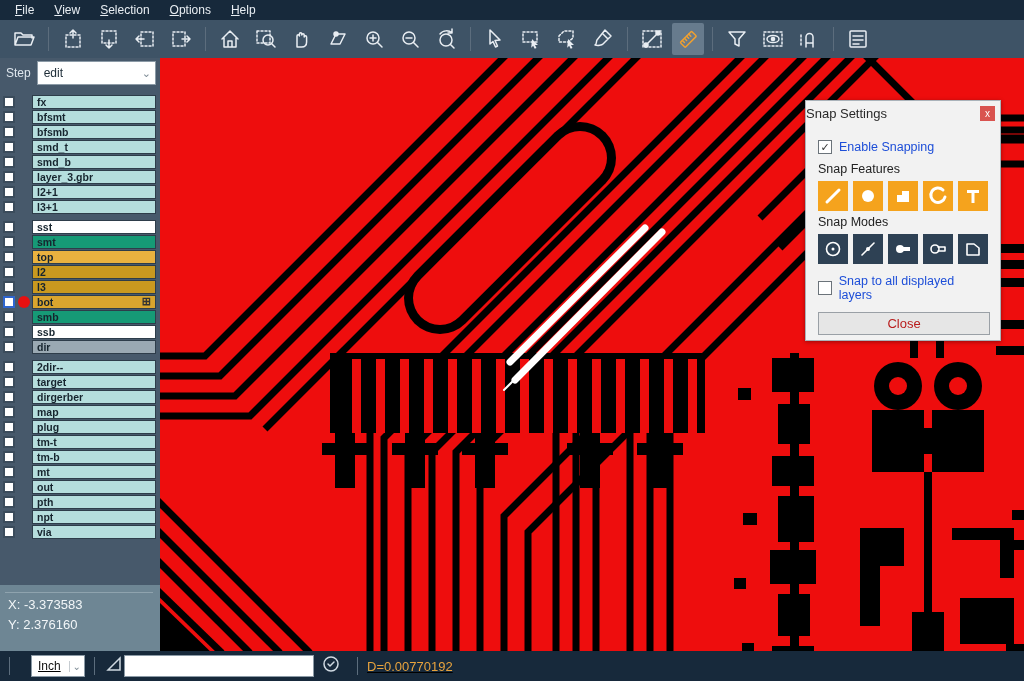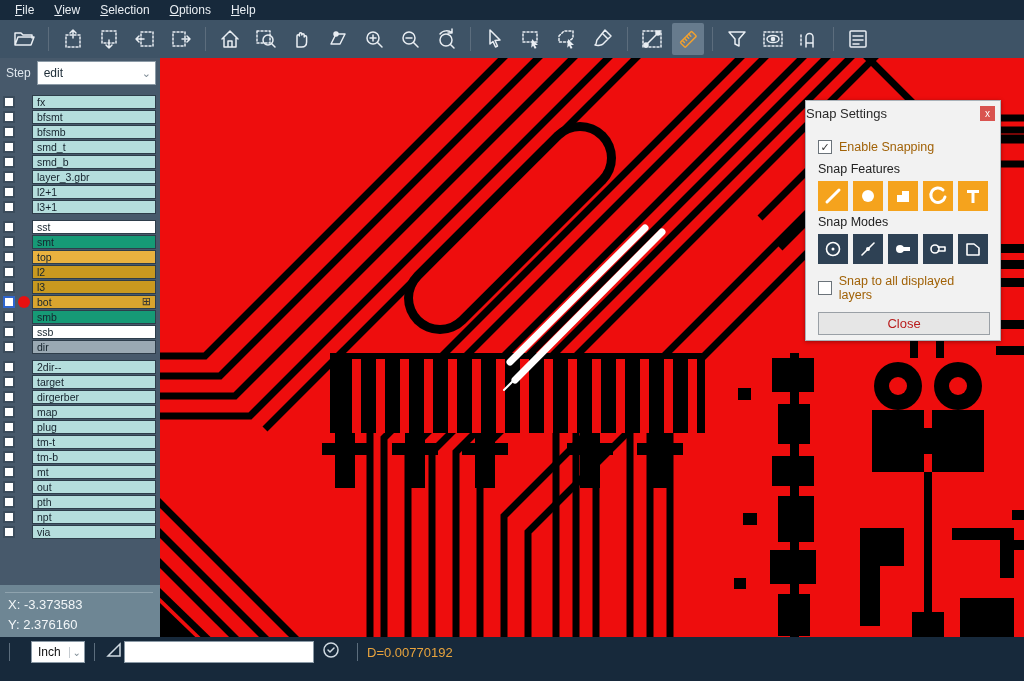--- a/index.html
+++ b/index.html
@@ -32,21 +32,21 @@
   #step-select .chev { position:absolute; right:4px; color:#7d8b95; font-size:11px; }
 
   #layer-list { padding-top:6px; }
   .lgroup { margin-bottom:5px; }
   .lrow { display:flex; align-items:center; height:15px; }
   .cb { width:12px; height:12px; background:#fff; border:2px solid #3b4c5c; margin-left:3px; flex:none; }
   .lrow.sel .cb { border-color:#2f66d0; }
   .dotzone { width:17px; height:13px; flex:none; display:flex; align-items:center; justify-content:center; }
   .reddot { width:12px; height:12px; border-radius:50%; background:#e81010; }
   .llabel { width:124px; height:14px; font-size:10.5px; color:#16242e; padding:0 4px 0 4px;
-    display:flex; align-items:center; border:1px solid #2e3d4a; }
+    display:flex; align-items:center; border:1px solid #2e3d4a;font-weight:bold; }
   .llabel .badge { margin-left:auto; font-size:11px; color:#333; line-height:1; }
   .c-cyan  { background:#b5dedd; }
   .c-white { background:#ffffff;text-align:center; }
   .c-green { background:#169a76; }
   .c-amber { background:#eab23f; }
   .c-gold  { background:#c9991f; }
   .c-amber2{ background:#d9a52e;align-items:center; }
   .c-gray  { background:#9aa9b3; }
 
   #coord-panel { position:absolute; left:0; top:527px; width:160px; height:66px;
@@ -62,33 +62,33 @@
   #snap-dialog { position:absolute; left:805px; top:100px; width:196px; height:241px;
     background:#f2f2f2; border:1px solid #aab3ba; box-shadow:0 1px 4px rgba(0,0,0,.35); }
   #snap-title-bar { height:25px; display:flex; align-items:center; padding:0 5px 0 0; }
   #snap-title { font-size:13px; color:#2a2a2a; flex:1; }
   #snap-close { width:15px; height:15px; background:#d9534f; color:#fff; font-size:10px;
     display:flex; align-items:center; justify-content:center; line-height:1; }
   #snap-body { padding:8px 12px 0 12px; }
   .chk-row { display:flex; align-items:center; margin:6px 0 8px 0; }
   .chk { width:14px; height:14px; background:#fff; border:1px solid #6b737a; margin-right:7px;
     display:flex; align-items:center; justify-content:center; font-size:11px; color:#333; }
-  .chk-label { font-size:12.5px; color:#a16207; }
+  .chk-label { font-size:12.5px; color:#1d4ed8; }
   .sec-label { font-size:12.5px; color:#222; margin:4px 0 5px 0; }
   .icon-row { display:flex; gap:5px; }
   .fbtn { width:30px; height:30px; background:#f5a31d; display:flex; align-items:center; justify-content:center; }
   .mbtn { width:30px; height:30px; background:#2e4154; display:flex; align-items:center; justify-content:center; }
   .fbtn svg, .mbtn svg { stroke:#fff; fill:none; stroke-width:1.6; stroke-linecap:round; stroke-linejoin:round; }
   #snap-close-btn { margin:10px 12px 0 12px; width:172px; height:23px; background:#e6e6e6;
     border:1px solid #9aa0a6; font-size:13px; color:#b91c1c;
     display:flex; align-items:center; justify-content:center; }
 
   
-  #statusbar { position:absolute; left:0; top:637px; width:1024px; height:30px;
-    background:#17293b; display:flex; align-items:center; }
+  #statusbar { position:absolute; left:0; top:651px; width:1024px; height:30px;
+    background:#17293b; display:flex; align-items:center;text-decoration:underline; }
   .ssep { width:1px; height:18px; background:#5c6d7d; margin:0 9px; }
   #unit-select { width:54px; height:22px; background:#fff; border:1px solid #8b9aa6;
     display:flex; align-items:center; font-size:12px; color:#111; padding-left:6px; position:relative; margin-left:12px; }
   #unit-select .chev { position:absolute; right:3px; color:#7d8b95; font-size:10px; border-left:1px solid #c6ccd1; padding-left:3px; }
   #angle-icon svg { stroke:#cfd9e1; fill:none; stroke-width:1.5; }
   #cmd-input { width:190px; height:22px; border:1px solid #8b9aa6; background:#fff; font-size:12px; padding:0 4px; }
   #apply-icon { margin:0 8px; }
   #apply-icon svg { stroke:#cfd9e1; fill:none; stroke-width:1.5; stroke-linecap:round; stroke-linejoin:round; }
   #d-value { color:#e8a33d; font-size:13px; }
 </style>

